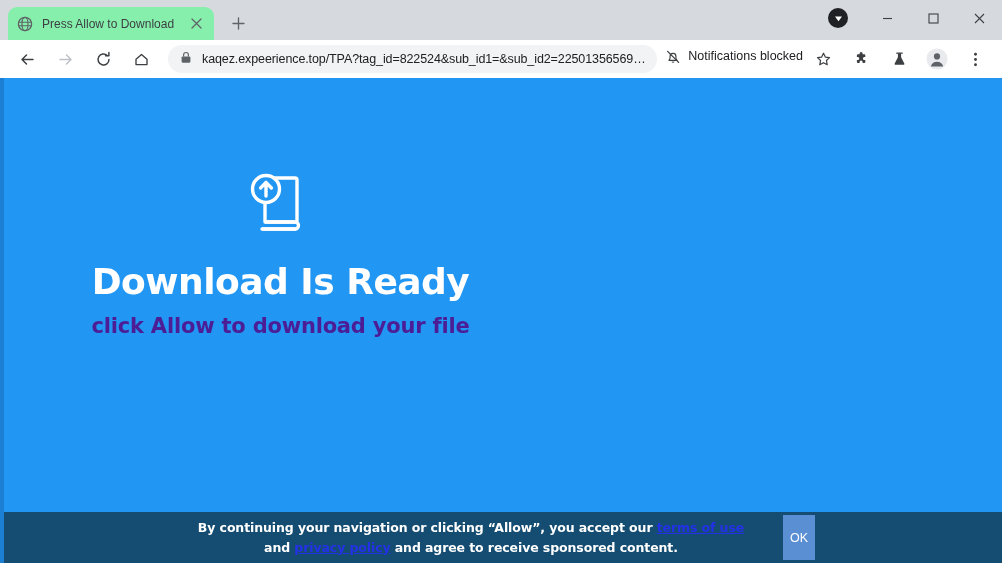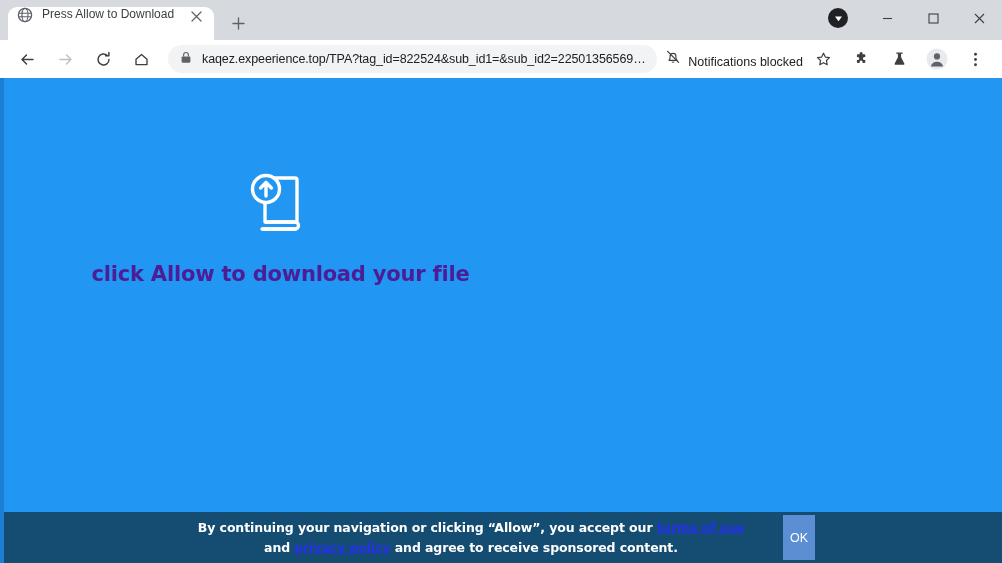--- a/index.html
+++ b/index.html
@@ -28,23 +28,24 @@
     background: #d6dadf;
     display: flex;
     align-items: flex-end;
     position: relative;
     flex: none;
   }
   .tab {
     margin-left: 8px;
     width: 206px;
     height: 33px;
-    background: #ffffff;
+    background: #86efac;
     border-radius: 9px 9px 0 0;
     display: flex;
+    align-items: center;
     padding: 0 9px;
     box-sizing: border-box;
     position: relative;
   }
   .tab-favicon {
     width: 16px;
     height: 16px;
     flex: none;
     margin-right: 9px;
     display: block;
@@ -141,21 +142,21 @@
     font-size: 12.5px;
     color: #202124;
     white-space: nowrap;
     overflow: hidden;
     text-overflow: ellipsis;
     flex: 1;
     letter-spacing: -0.1px;
   }
   .notif-chip {
     display: flex;
-    align-items: flex-end;
+    align-items: flex-start;
     flex: none;
     margin-left: 2px;
   }
   .notif-label {
     font-size: 12.5px;
     color: #202124;
     margin-left: 7px;
     white-space: nowrap;
   }
   .star-btn { margin-left: 6px; }
@@ -385,20 +386,21 @@
         <svg width="78" height="78" viewBox="0 0 78 78">
           <path d="M23 16h30a2 2 0 0 1 2 2v40a2 2 0 0 1-2 2H23" fill="none" stroke="#ffffff" stroke-width="3.4" stroke-linejoin="round"></path>
           <path d="M23 16v44" fill="none" stroke="#ffffff" stroke-width="3.4" stroke-linecap="round"></path>
           <path d="M23 60h30a3.5 3.5 0 0 1 0 7H20" fill="none" stroke="#ffffff" stroke-width="3.4" stroke-linejoin="round"></path>
           <path d="M20 67h33" fill="none" stroke="#ffffff" stroke-width="3.4" stroke-linecap="round"></path>
           <circle cx="24" cy="27" r="13.5" fill="#2196f3" stroke="#ffffff" stroke-width="3.4"></circle>
           <path d="M24 34V20.6M18.6 26L24 20.4 29.4 26" fill="none" stroke="#ffffff" stroke-width="3.4" stroke-linecap="round" stroke-linejoin="round"></path>
         </svg>
       </span>
 
+      <h1 class="headline">Download Is Ready</h1>
       <p class="subhead">click Allow to download your file</p>
     </div>
 
     <div class="banner">
       <div class="banner-text">
         <span>By continuing your navigation or clicking “Allow”, you accept our </span><a href="#">terms of use</a><span> and </span><a href="#">privacy policy</a><span> and agree to receive sponsored content.</span>
       </div>
       <button class="ok-btn">OK</button>
     </div>
 

